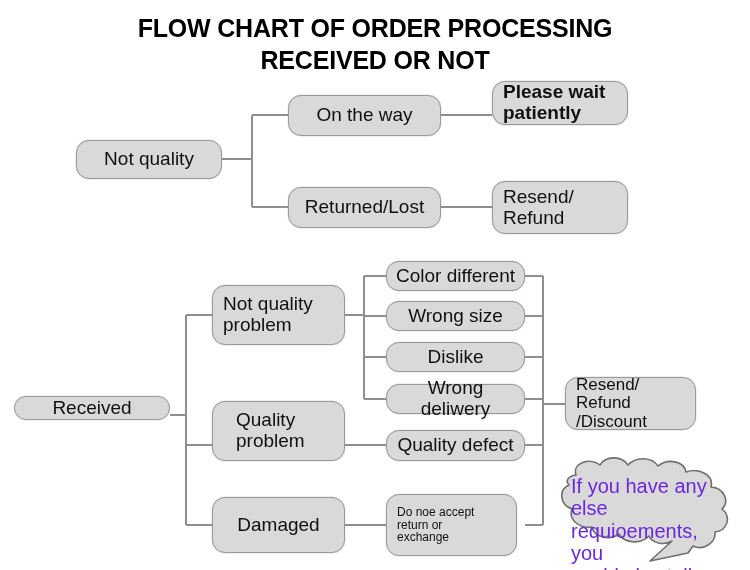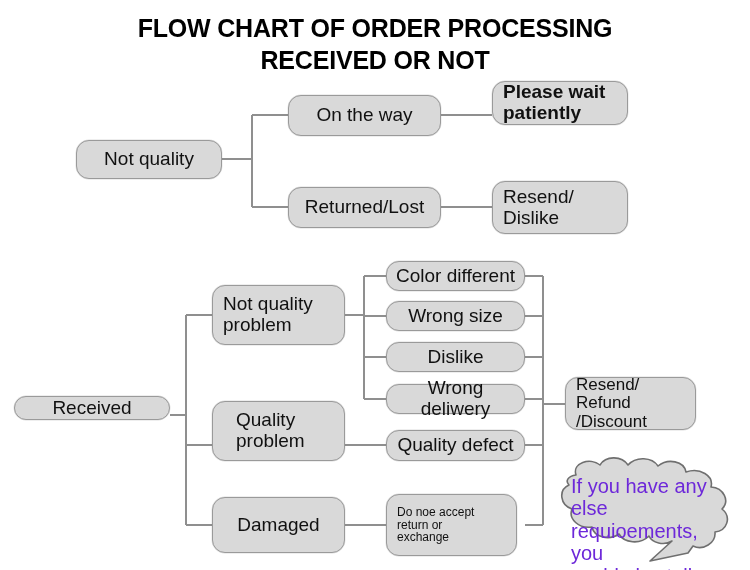--- a/index.html
+++ b/index.html
@@ -131,21 +131,21 @@
     <span class="txt">Please wait
 patiently</span>
   </div>
 
   <div class="node center" style="left:288px; top:187px; width:153px; height:41px;">
     <span class="txt">Returned/Lost</span>
   </div>
 
   <div class="node left" style="left:492px; top:181px; width:136px; height:53px;">
     <span class="txt">Resend/
-Dislike</span>
+Refund</span>
   </div>
 
   <div class="node center" style="left:14px; top:396px; width:156px; height:24px;">
     <span class="txt">Received</span>
   </div>
 
   <div class="node left" style="left:212px; top:285px; width:133px; height:60px;">
     <span class="txt">Not quality
 problem</span>
   </div>

